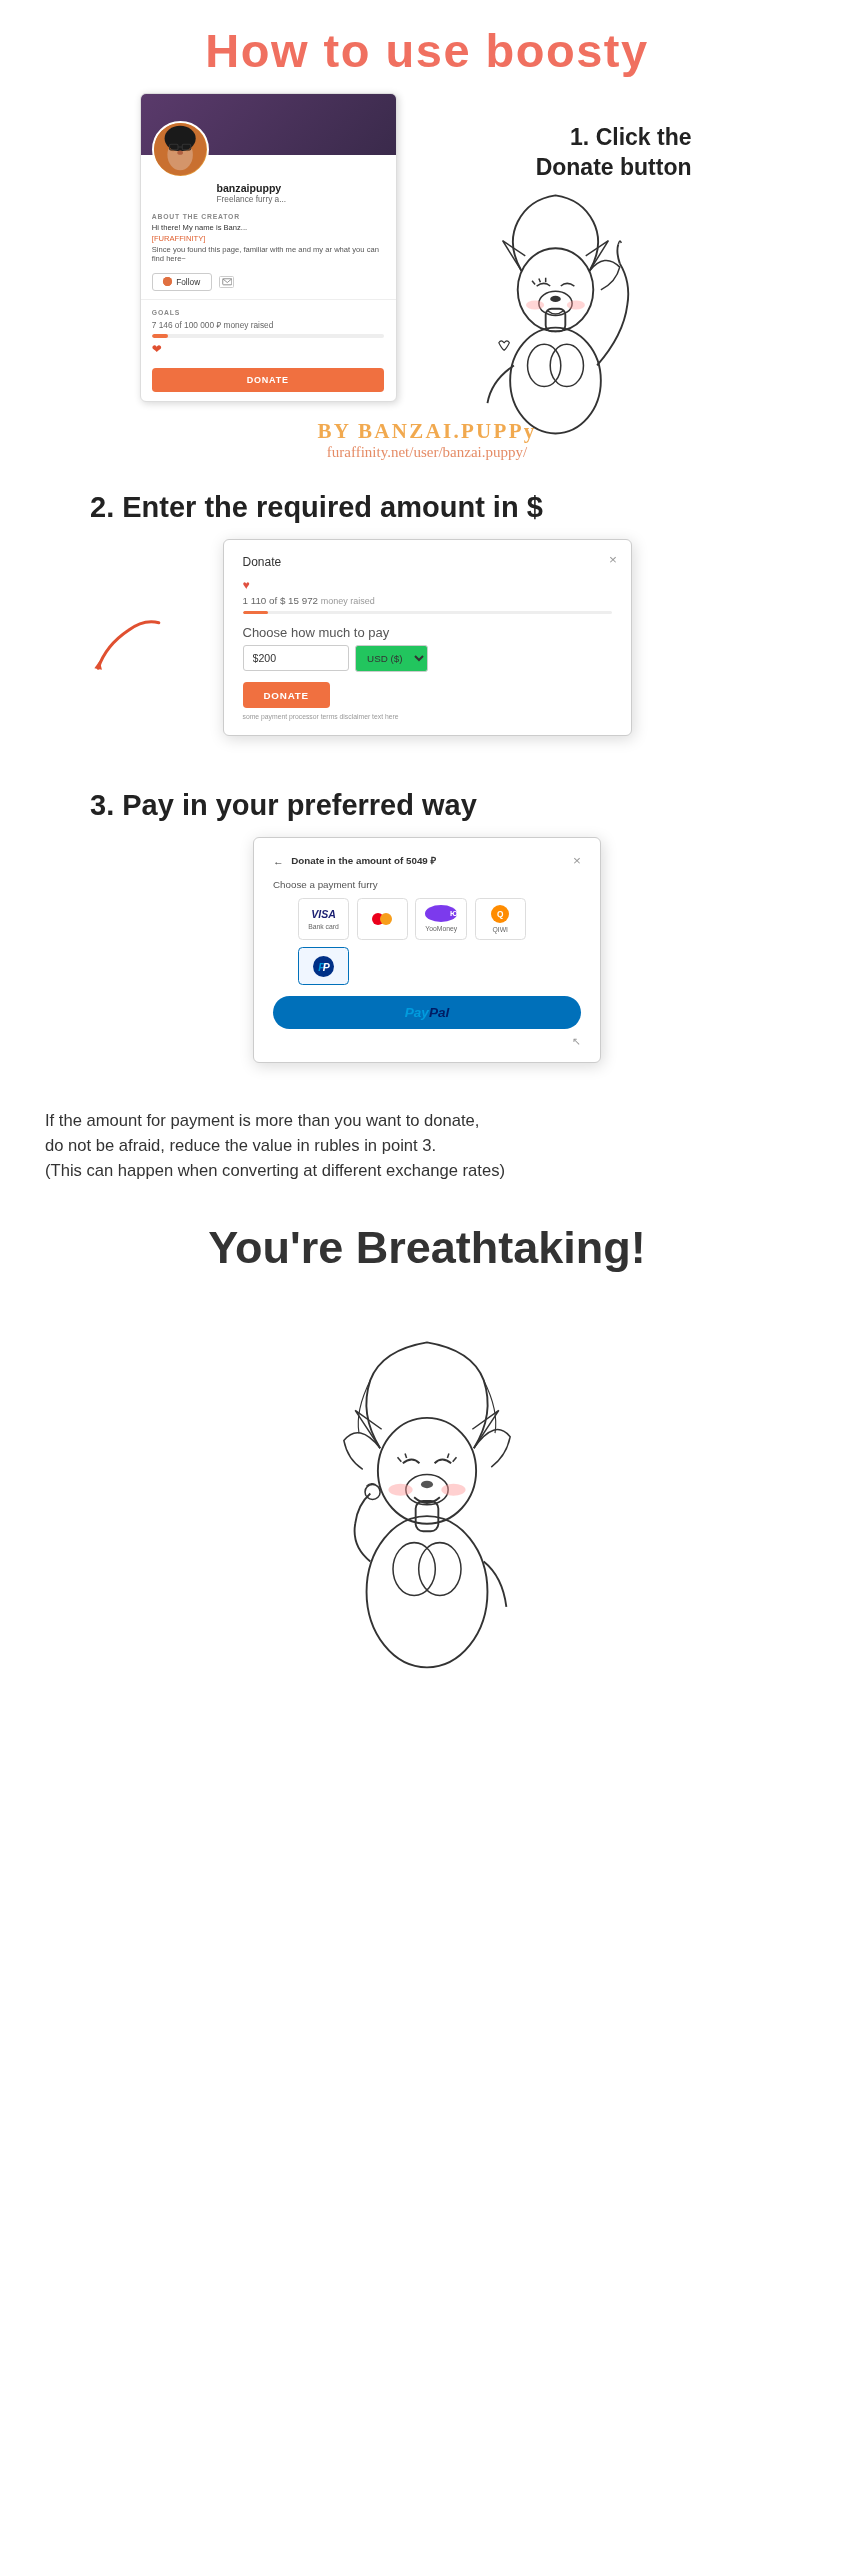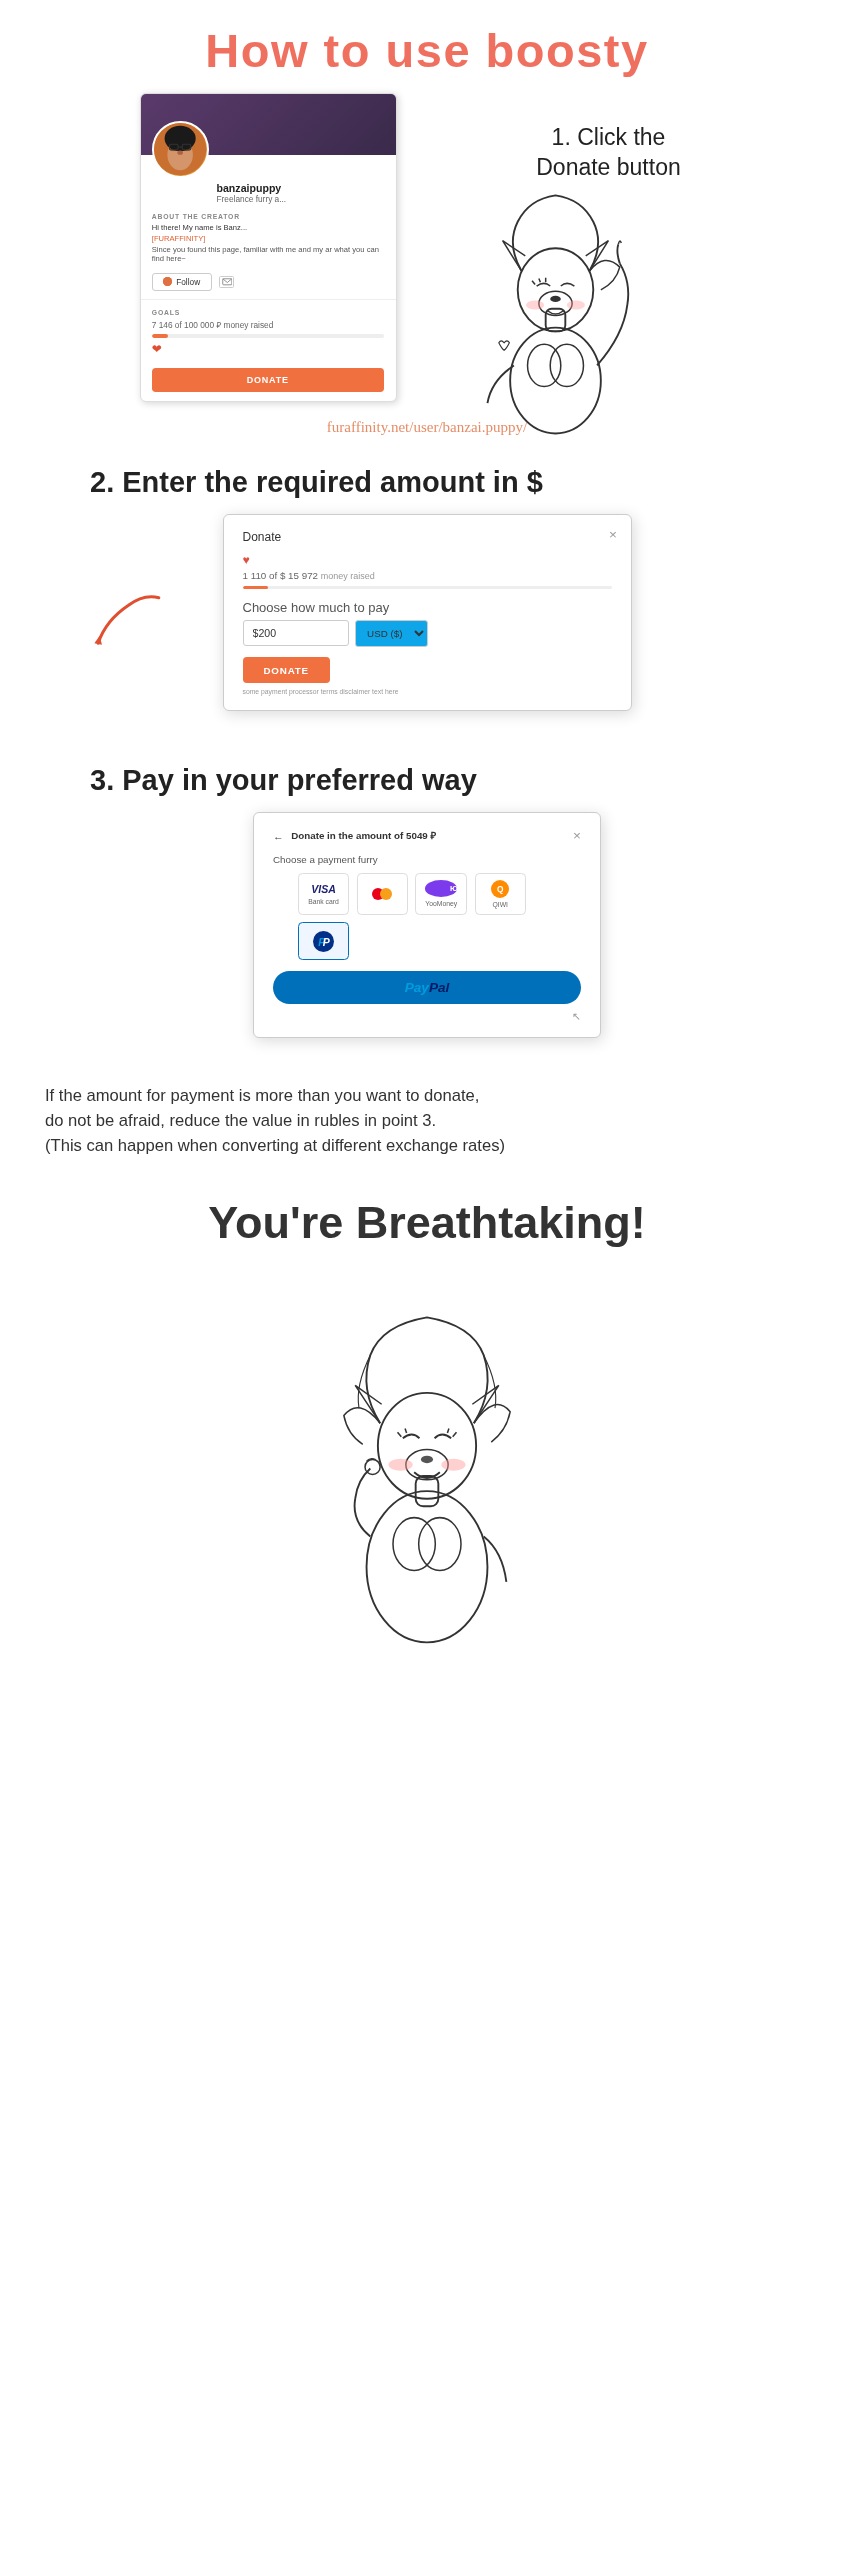--- a/index.html
+++ b/index.html
@@ -231,23 +231,23 @@
       letter-spacing: 0.8px;
     }
 
     
     .click-donate-label {
       position: absolute;
       top: 30px;
       right: 23px;
       font-family: 'Comic Sans MS', cursive, sans-serif;
       font-size: 23px;
-      font-weight: normal;
+      font-weight: bold;
       color: #222;
-      text-align: center;
+      text-align: right;
       width: 166px;
       line-height: 1.3;
     }
 
     
     .furry-art-area {
       position: absolute;
       top: 61px;
       right: 7.6px;
       width: 303px;
@@ -356,21 +356,21 @@
       width: 106px;
       color: #333;
     }
 
     .dialog-currency-select {
       border: 0.8px solid #ccc;
       border-radius: 3px;
       padding: 6px 7.6px;
       font-size: 9.8px;
       color: #333;
-      background: #0ea5e9;
+      background: #22c55e;
       cursor: pointer;
     }
 
     .dialog-donate-btn {
       background: #f07040;
       color: #fff;
       border: none;
       border-radius: 3.8px;
       padding: 7.6px 21px;
       font-size: 9.8px;
@@ -691,20 +691,21 @@
 
         <path d="M100 210 Q103 205 107 210 Q111 205 114 210 Q110 218 107 220 Q104 218 100 210 Z" fill="none" stroke="#333" stroke-width="1.5"></path>
 
         <path d="M165 168 Q175 176 185 168" fill="none" stroke="#333" stroke-width="2"></path>
       </svg>
     </div>
 
   </div>
 
   <div style="text-align:center; margin-top: 7.6px; padding-right: 0; width:575px; position:relative;">
+    <div class="watermark-name" style="font-family:'Comic Sans MS',cursive; font-size:21px; color:rgba(240,160,60,0.9); font-weight:bold; letter-spacing:2.3px;">BY BANZAI.PUPPy</div>
     <div class="watermark-url" style="font-family:'Comic Sans MS',cursive; font-size:15px; color:rgba(220,100,50,0.75);">furaffinity.net/user/banzai.puppy/</div>
   </div>
 
 </div>
 
 <div class="step2-area">
   <div class="section-header">
     <span>2.</span> <span>Enter the required amount in $</span>
   </div>
 

